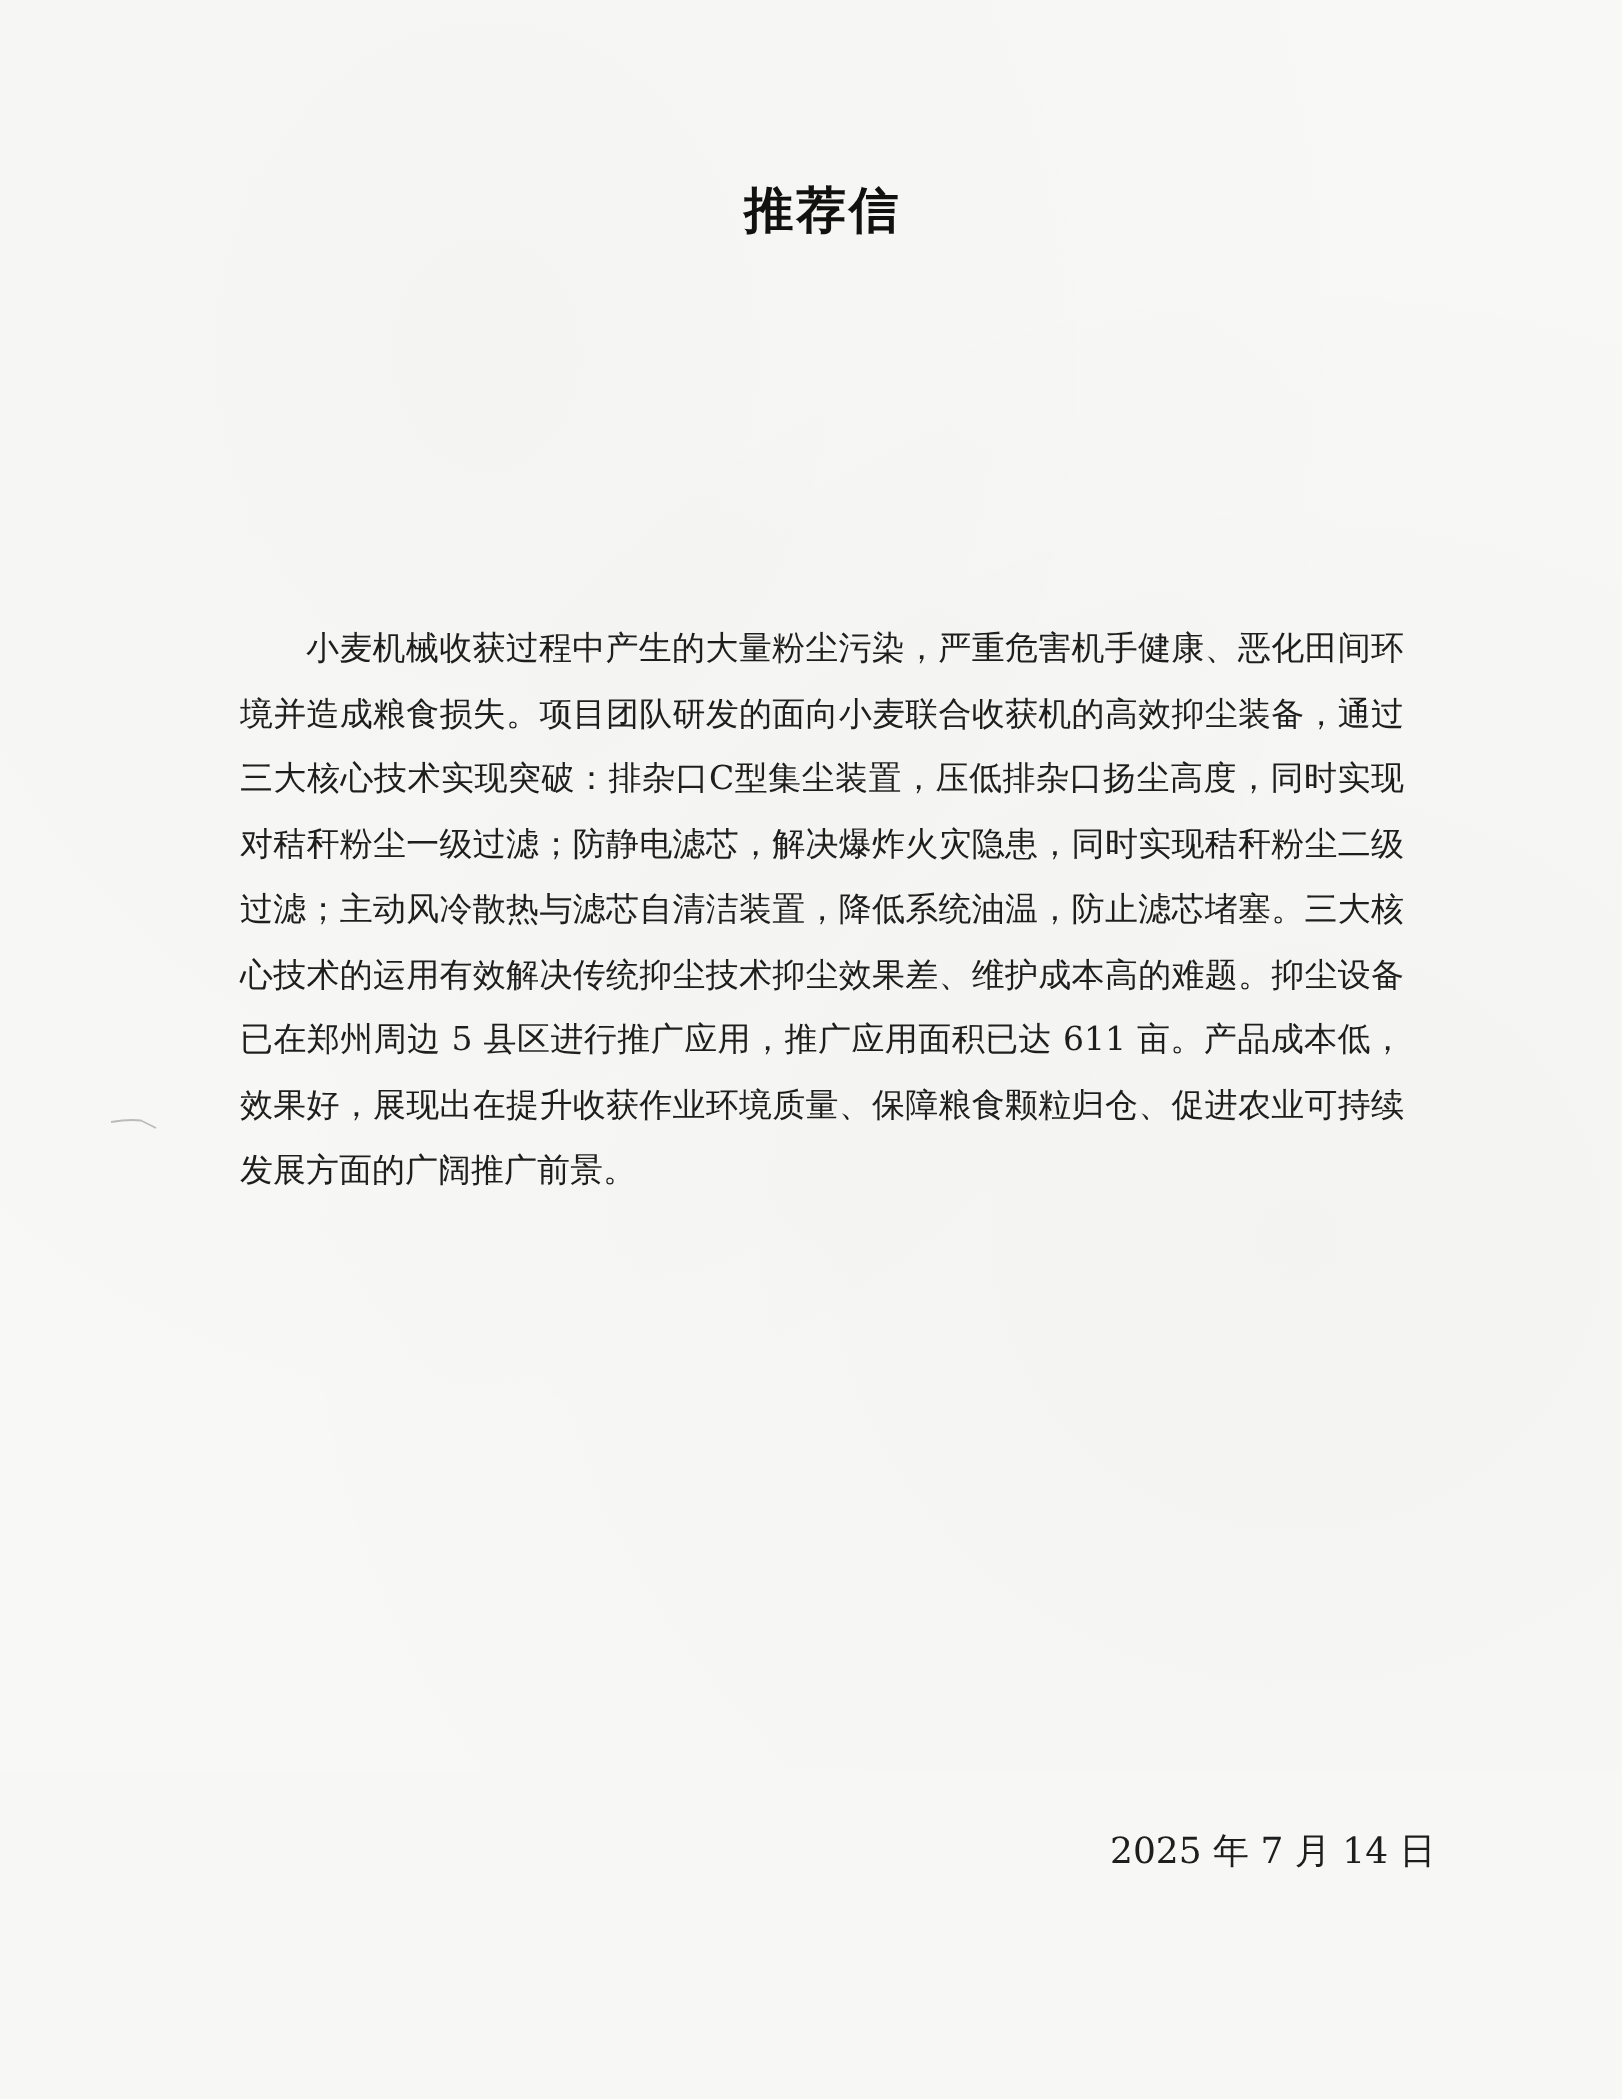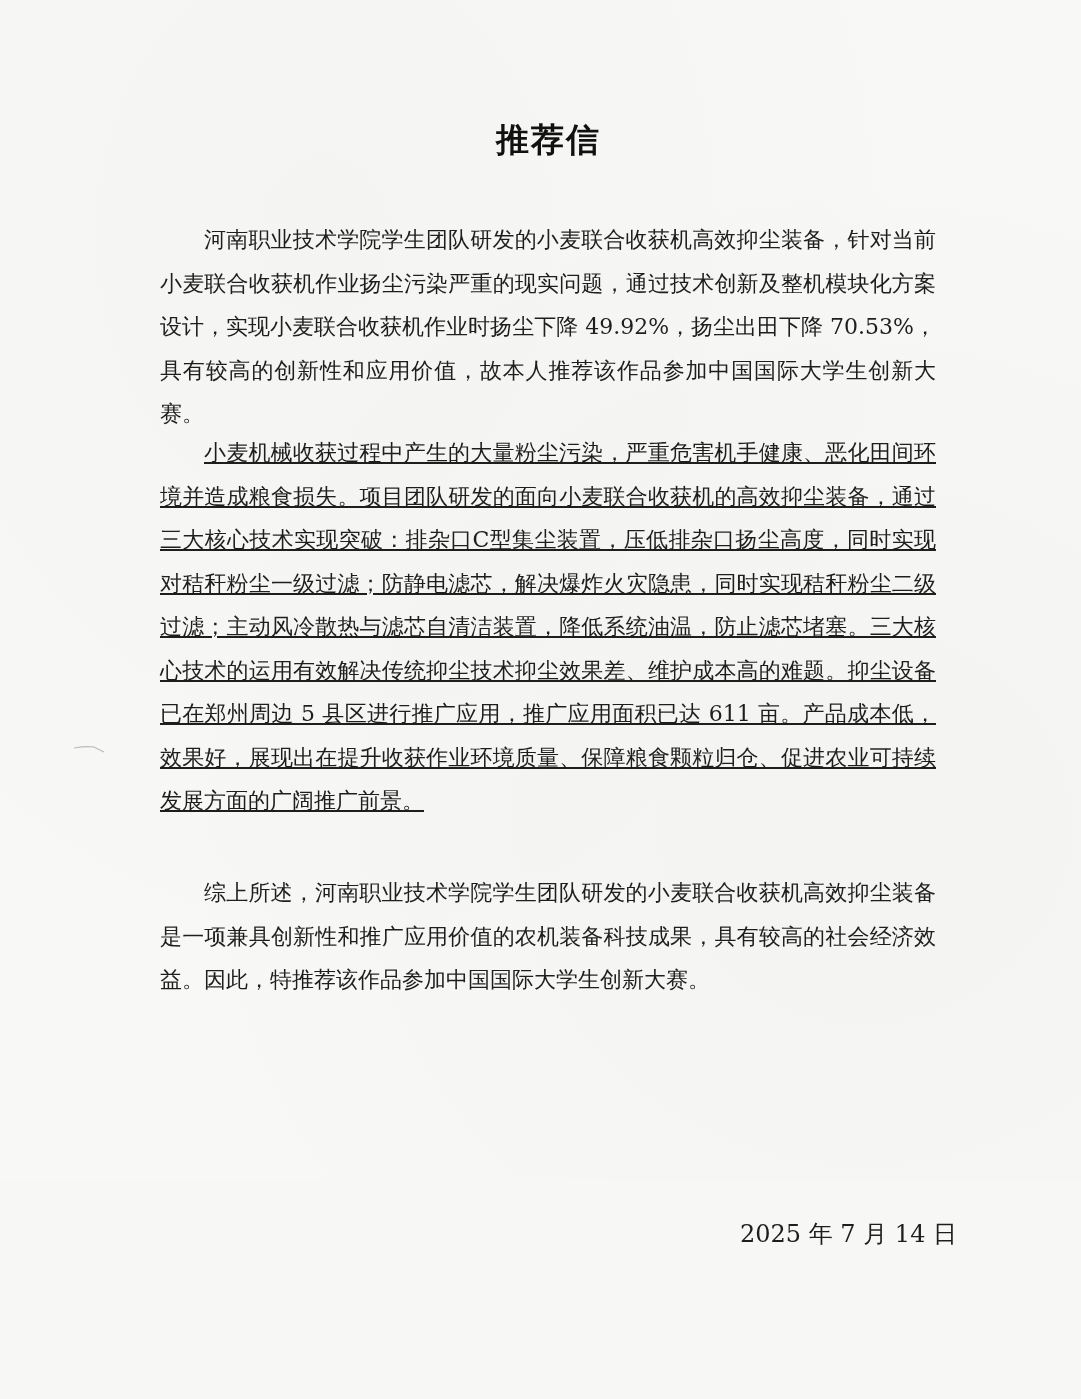--- a/index.html
+++ b/index.html
@@ -40,21 +40,21 @@
       line-height: 43.5px;
       text-align: justify;
       text-justify: inter-character;
       color: #1e1e1e;
     }
     .body-text p {
       margin: 0;
       text-indent: 2em;
     }
     #para-1 { top: 218px; }
-    #para-2 { top: 431px; text-decoration: underline; }
+    #para-2 { top: 411px; }
     #para-3 { top: 871px; }
     .signature-block {
       position: absolute;
       left: 615px;
       top: 1062px;
       width: 300px;
       height: 110px;
     }
     .recommender-label {
       position: absolute;
@@ -80,31 +80,25 @@
       width: 50px; height: 20px;
     }
   </style>
 </head>
 <body>
 
 <div class="page">
 
   <div class="title">推荐信</div>
 
-  <div class="body-text" id="para-1">
-    <p>河南职业技术学院学生团队研发的小麦联合收获机高效抑尘装备，针对当前小麦联合收获机作业扬尘污染严重的现实问题，通过技术创新及整机模块化方案设计，实现小麦联合收获机作业时扬尘下降 49.92%，扬尘出田下降 70.53%，具有较高的创新性和应用价值，故本人推荐该作品参加中国国际大学生创新大赛。</p>
-  </div>
 
   <div class="body-text" id="para-2">
     <p>小麦机械收获过程中产生的大量粉尘污染，严重危害机手健康、恶化田间环境并造成粮食损失。项目团队研发的面向小麦联合收获机的高效抑尘装备，通过三大核心技术实现突破：排杂口C型集尘装置，压低排杂口扬尘高度，同时实现对秸秆粉尘一级过滤；防静电滤芯，解决爆炸火灾隐患，同时实现秸秆粉尘二级过滤；主动风冷散热与滤芯自清洁装置，降低系统油温，防止滤芯堵塞。三大核心技术的运用有效解决传统抑尘技术抑尘效果差、维护成本高的难题。抑尘设备已在郑州周边 5 县区进行推广应用，推广应用面积已达 611 亩。产品成本低，效果好，展现出在提升收获作业环境质量、保障粮食颗粒归仓、促进农业可持续发展方面的广阔推广前景。</p>
   </div>
 
-  <div class="body-text" id="para-3">
-    <p>综上所述，河南职业技术学院学生团队研发的小麦联合收获机高效抑尘装备是一项兼具创新性和推广应用价值的农机装备科技成果，具有较高的社会经济效益。因此，特推荐该作品参加中国国际大学生创新大赛。</p>
-  </div>
 
 
   <div class="date">2025 年 7 月 14 日</div>
 
   <svg class="margin-mark" viewBox="0 0 50 20" fill="none" stroke="#bbb" stroke-width="1.2">
     <path d="M2 8 Q14 6 22 7 L32 12"></path>
   </svg>
 
 </div>
 

